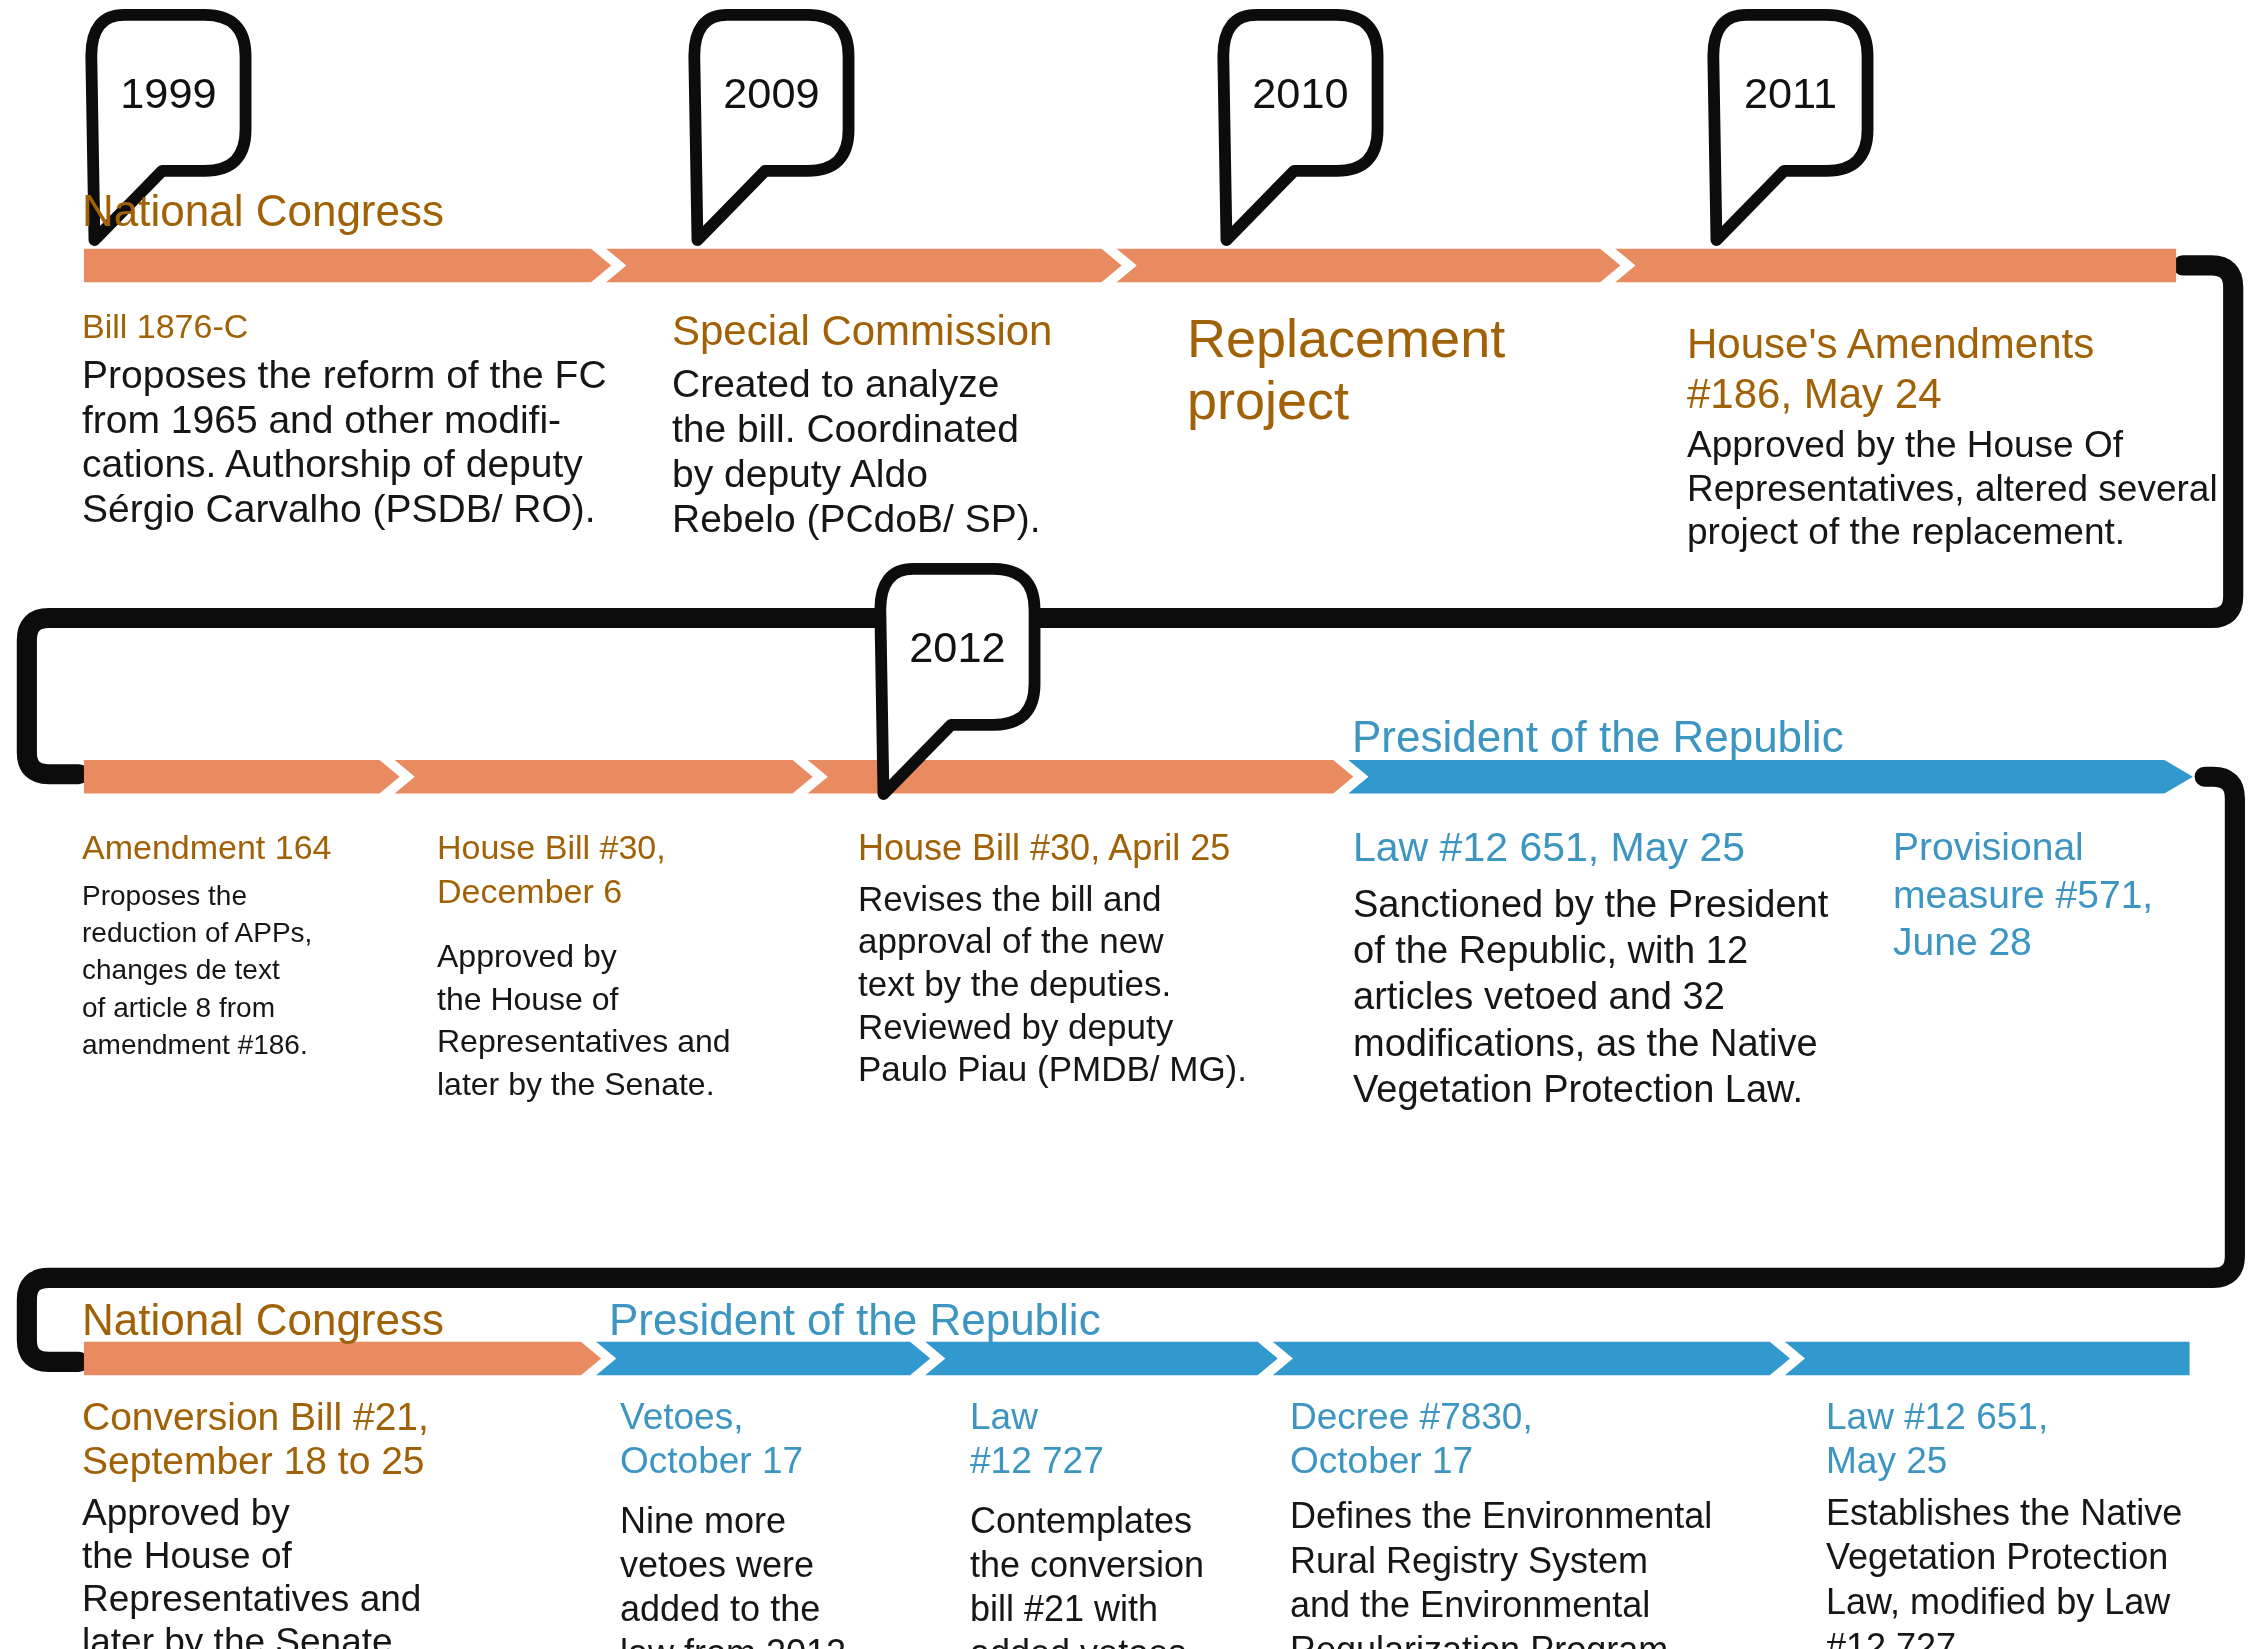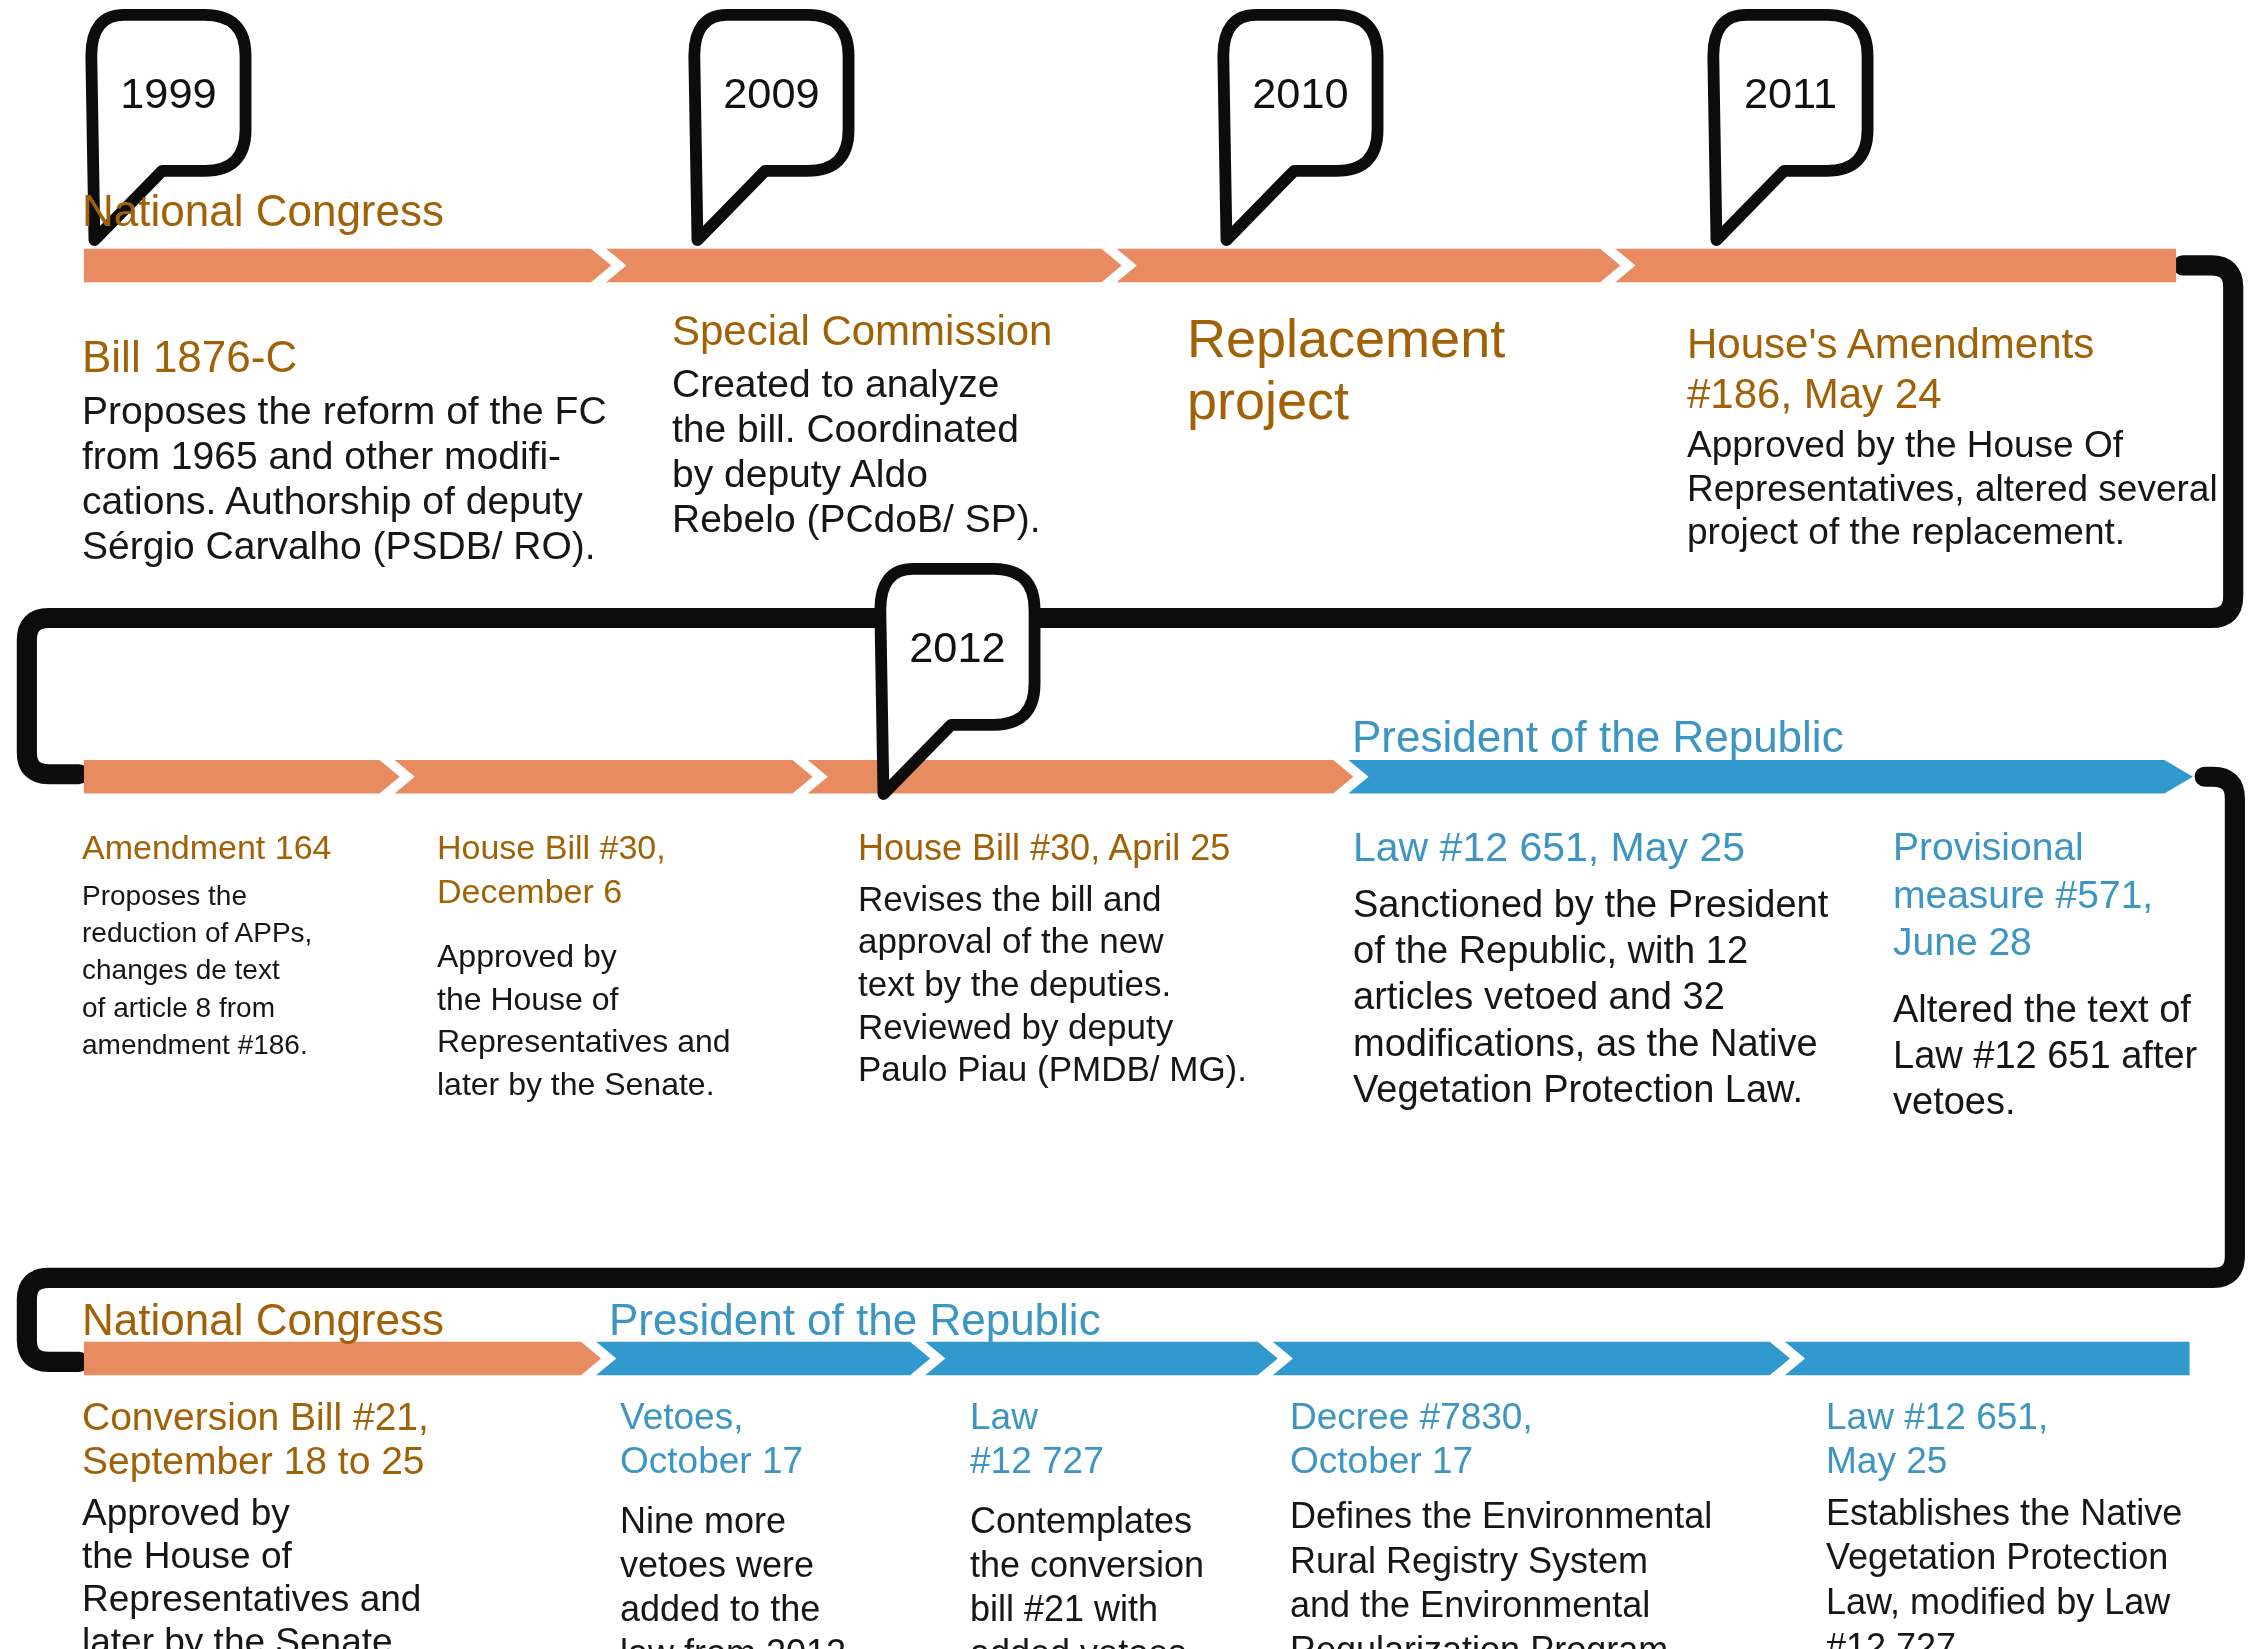--- a/index.html
+++ b/index.html
@@ -69,21 +69,21 @@
     <path d="M64 12 H166 Q218 12 218 64 V158 Q218 210 166 210 H112 L26 298 L22 64 Q22 12 64 12 Z" fill="#ffffff" stroke="#0c0c0c" stroke-width="15" stroke-linejoin="round"></path>
     <text x="120" y="130" text-anchor="middle" font-size="55">2012</text>
   </svg>
 
   <div class="label orange-text" style="left:82px;top:186px;">National Congress</div>
   <div class="label blue-text" style="left:1352px;top:712px;">President of the Republic</div>
   <div class="label orange-text" style="left:82px;top:1295px;">National Congress</div>
   <div class="label blue-text" style="left:609px;top:1295px;">President of the Republic</div>
 
   <div class="block" style="left:82px;top:307px;width:546px;">
-    <div class="heading orange-text" style="font-size:44px;line-height:1.15;margin-bottom:6.7px;margin-top:25px;">Bill 1876-C</div>
+    <div class="heading orange-text" style="font-size:34px;line-height:1.15;margin-bottom:6.7px;">Bill 1876-C</div>
     <div class="body" style="font-size:39px;line-height:1.15;">Proposes the reform of the FC
 from 1965 and other modifi-
 cations. Authorship of deputy
 Sérgio Carvalho (PSDB/ RO).</div>
   </div>
 
   <div class="block" style="left:672px;top:307px;width:386px;">
     <div class="heading orange-text" style="font-size:42px;line-height:1.15;margin-bottom:6.7px;">Special Commission</div>
     <div class="body" style="font-size:39px;line-height:1.15;">Created to analyze
 the bill. Coordinated
@@ -136,23 +136,20 @@
 of the Republic, with 12
 articles vetoed and 32
 modifications, as the Native
 Vegetation Protection Law.</div>
   </div>
 
   <div class="block" style="left:1893px;top:823px;width:353px;">
     <div class="heading blue-text" style="font-size:39px;line-height:1.22;margin-bottom:20px;">Provisional
 measure #571,
 June 28</div>
-    <div class="body" style="font-size:38px;line-height:1.22;">Altered the text of
-Law #12 651 after
-vetoes.</div>
   </div>
 
   <div class="block" style="left:82px;top:1395px;width:546px;">
     <div class="heading orange-text" style="font-size:39px;line-height:1.12;margin-bottom:10px;">Conversion Bill #21,
 September 18 to 25</div>
     <div class="body" style="font-size:37px;line-height:1.16;">Approved by
 the House of
 Representatives and
 later by the Senate.</div>
   </div>

